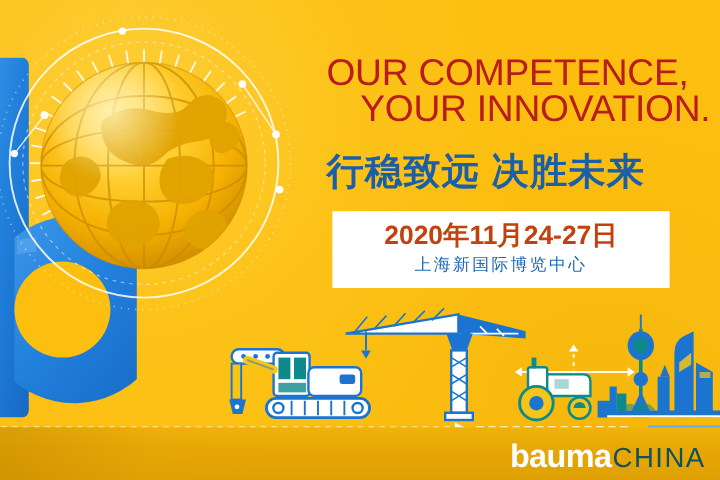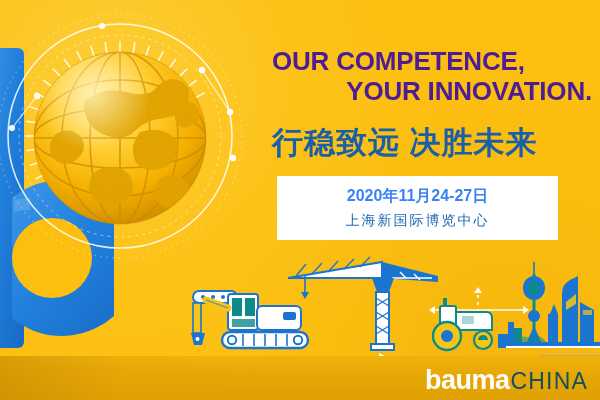--- a/index.html
+++ b/index.html
@@ -32,44 +32,44 @@
 
   
   .letter-b{position:absolute;left:-26px;top:48px;width:140px;height:300px;}
 
   
   .globe-wrap{position:absolute;left:-10px;top:8px;width:260px;height:260px;}
 
   
   .headline{
     position:absolute;left:272px;top:46px;width:320px;
-    color:#4c1d95;
-    font-weight:bold;
-    font-size:26px;
+    color:#b91c1c;
+    font-weight:normal;
+    font-size:31px;
     line-height:30px;
     letter-spacing:-0.2px;
   }
   .headline .l2{display:block;text-align:right;}
   .slogan-cn{
     position:absolute;left:272px;top:126px;width:320px;
     color:#1A5FA8;
     font-weight:bold;
     font-size:31px;
     line-height:34px;
     letter-spacing:1px;
   }
 
   .info-box{
     position:absolute;left:277px;top:176px;width:281px;height:64px;
     background:#FFFFFF;
     display:flex;flex-direction:column;
     align-items:center;justify-content:center;
   }
   .info-date{
-    color:#3b82f6;font-weight:bold;font-size:16px;line-height:25px;letter-spacing:0px;
+    color:#c2410c;font-weight:bold;font-size:22px;line-height:25px;letter-spacing:0px;
   }
   .info-venue{
     color:#1D68B4;font-weight:normal;font-size:14px;line-height:25px;letter-spacing:2px;
   }
 
   
   .scene{position:absolute;left:0;top:248px;width:600px;height:115px;}
 
   
   .ground{position:absolute;left:0;top:350px;width:600px;height:12px;}

